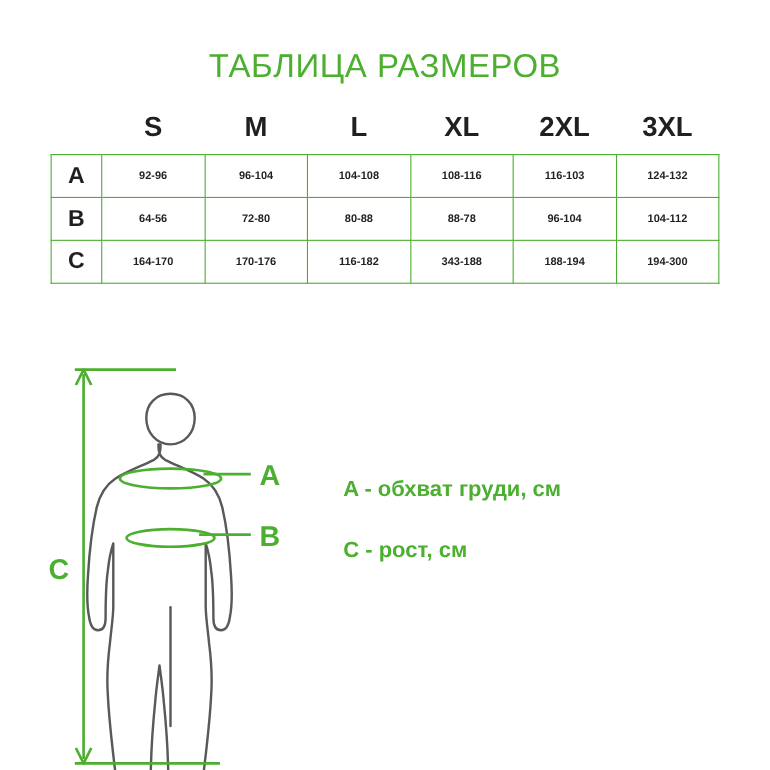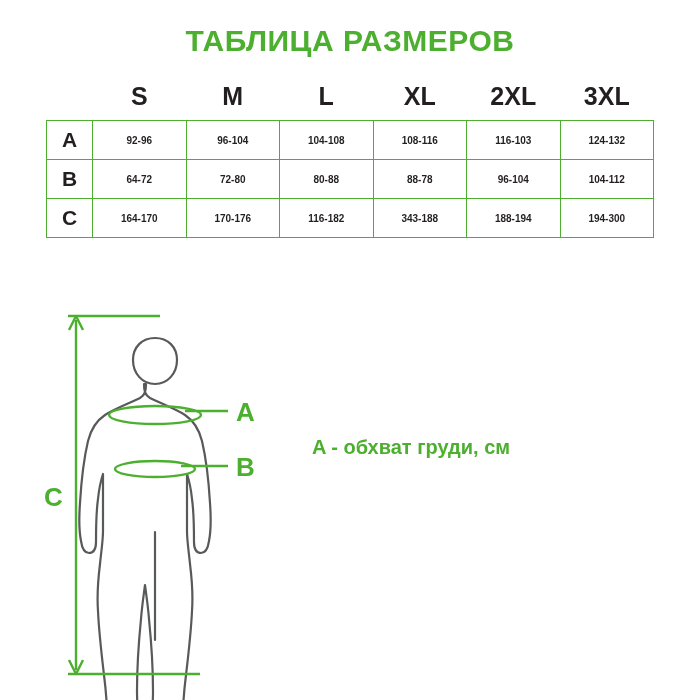--- a/index.html
+++ b/index.html
@@ -17,23 +17,23 @@
   }
   .page {
     width: 700px;
     height: 700px;
     position: relative;
   }
   .title {
     text-align: center;
     color: #4caf2f;
     font-size: 30px;
-    font-weight: bold;
+    font-weight: normal;
     letter-spacing: 0.5px;
-    margin-top: 24px;
+    margin-top: 44px;
   }
 
   
   .table-wrap {
     margin: 18px auto 0 auto;
     width: 608px;
   }
   table.size-table {
     border-collapse: collapse;
     width: 100%;
@@ -70,21 +70,21 @@
   .diagram {
     position: absolute;
     left: 0;
     top: 272px;
     width: 700px;
     height: 428px;
   }
   .legend {
     position: absolute;
     left: 312px;
-    top: 140px;
+    top: 118px;
     width: 360px;
   }
   .legend-line {
     color: #4caf2f;
     font-size: 20px;
     font-weight: bold;
     margin-bottom: 32px;
     white-space: nowrap;
   }
   svg.figure {
@@ -124,21 +124,21 @@
           <td class="rowhead">A</td>
           <td>92-96</td>
           <td>96-104</td>
           <td>104-108</td>
           <td>108-116</td>
           <td>116-103</td>
           <td>124-132</td>
         </tr>
         <tr>
           <td class="rowhead">B</td>
-          <td>64-72</td>
+          <td>64-56</td>
           <td>72-80</td>
           <td>80-88</td>
           <td>88-78</td>
           <td>96-104</td>
           <td>104-112</td>
         </tr>
         <tr>
           <td class="rowhead">C</td>
           <td>164-170</td>
           <td>170-176</td>
@@ -222,16 +222,17 @@
         <line x1="68" y1="378" x2="200" y2="378"></line>
       </g>
 
       <text class="lbl" x="236" y="125">A</text>
       <text class="lbl" x="236" y="180">B</text>
       <text class="lbl" x="44" y="210">C</text>
     </svg>
 
     <div class="legend">
       <div class="legend-line">A - обхват груди, см</div>
+      <div class="legend-line">C - рост, см</div>
     </div>
 
   </div>
 </div>
 
 </body></html>

